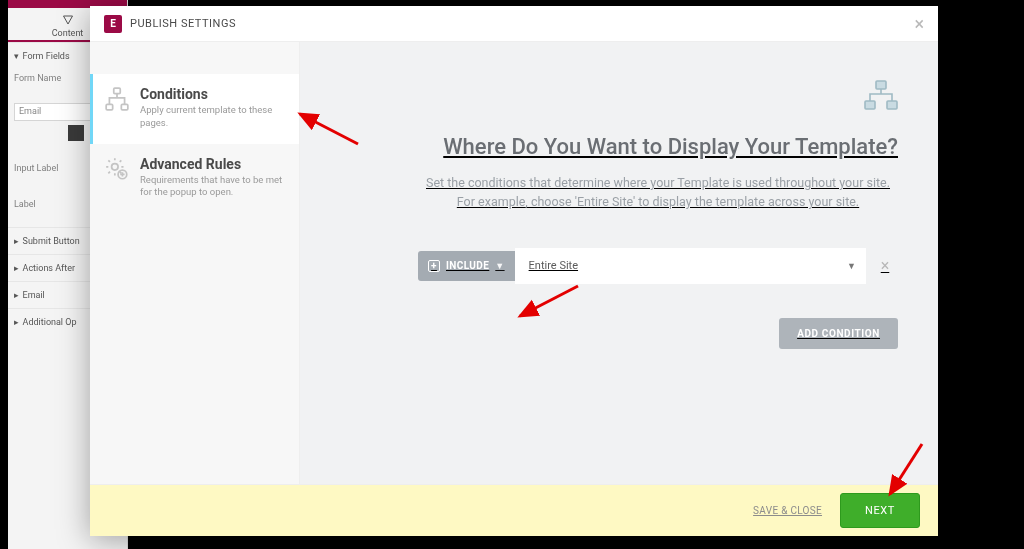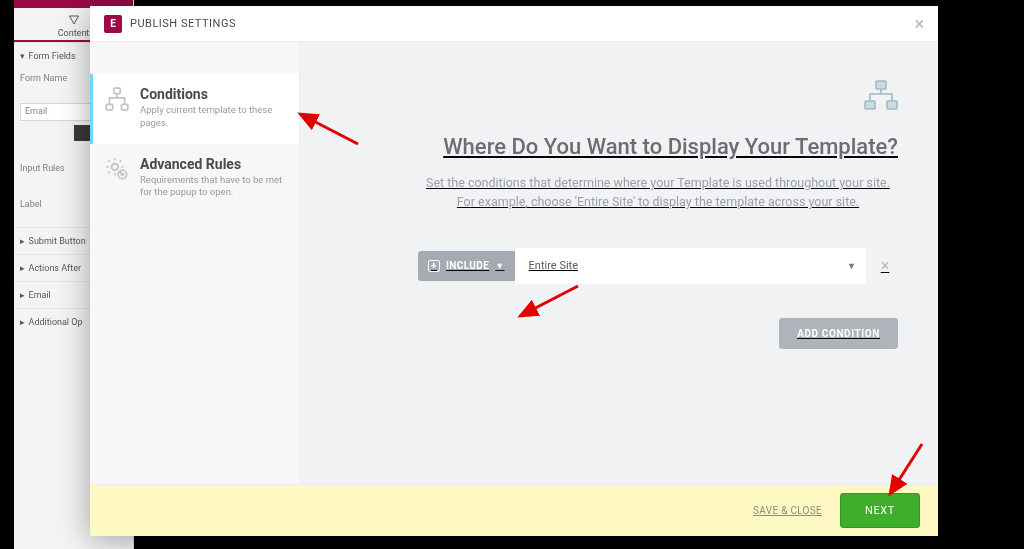--- a/index.html
+++ b/index.html
@@ -1,20 +1,20 @@
 <!DOCTYPE html>
 <html><head>
 <meta charset="utf-8">
 <style>
   * { box-sizing: border-box; margin: 0; padding: 0; }
   html, body { width: 1024px; height: 549px; font-family: -apple-system, BlinkMacSystemFont, "Segoe UI", Roboto, sans-serif; overflow: hidden; background:#000; }
   .stage { position: relative; width:1024px; height:549px; background:#000; }
 
   
-  .bg-panel { position:absolute; left:14px; top:0; width:120px; height:549px; background:#f4f4f4; border-right:1px solid #e1e1e1; font-size:10px; color:#6a6a6a; }
+  .bg-panel { position:absolute; left:8px; top:0; width:120px; height:549px; background:#f4f4f4; border-right:1px solid #e1e1e1; font-size:10px; color:#6a6a6a; }
   .bg-top { height:8px; background:#9b0a46; }
   .bg-tab { text-align:center; padding:6px 0 2px; border-bottom:2px solid #9b0a46; color:#555; font-size:9px;}
   .bg-tab svg { display:block; margin:0 auto 2px; }
   .bg-sec { padding:8px 6px; border-top:1px solid #e6e6e6; color:#555; font-size:9px; display:flex; align-items:center; gap:4px;}
   .bg-label { padding:4px 6px; font-size:9px; color:#808080;}
   .bg-input { margin:2px 6px; height:18px; background:#fff; border:1px solid #d5d5d5; font-size:9px; padding:2px 4px; color:#888;}
   .bg-btn   { margin:4px 4px 4px 60px; height:16px; width:16px; background:#3a3a3a;}
 
   
   .modal { position:absolute; left:90px; top:6px; width:848px; height:530px; background:#fff; box-shadow:0 4px 30px rgba(0,0,0,.35); display:flex; flex-direction:column; }
@@ -69,21 +69,21 @@
     </div>
     <div class="bg-sec">
         <span>▾</span>
         <span>Form Fields</span>
       </div>
     <div class="bg-label">Form Name</div>
     <div style="height:14px"></div>
     <div class="bg-input">Email</div>
     <div class="bg-btn"></div>
     <div style="height:14px"></div>
-    <div class="bg-label">Input Rules</div>
+    <div class="bg-label">Input Label</div>
     <div style="height:18px"></div>
     <div class="bg-label">Label</div>
     <div style="height:14px"></div>
     <div class="bg-sec">
         <span>▸</span>
         <span>Submit Button</span>
       </div>
     <div class="bg-sec">
         <span>▸</span>
         <span>Actions After</span>

